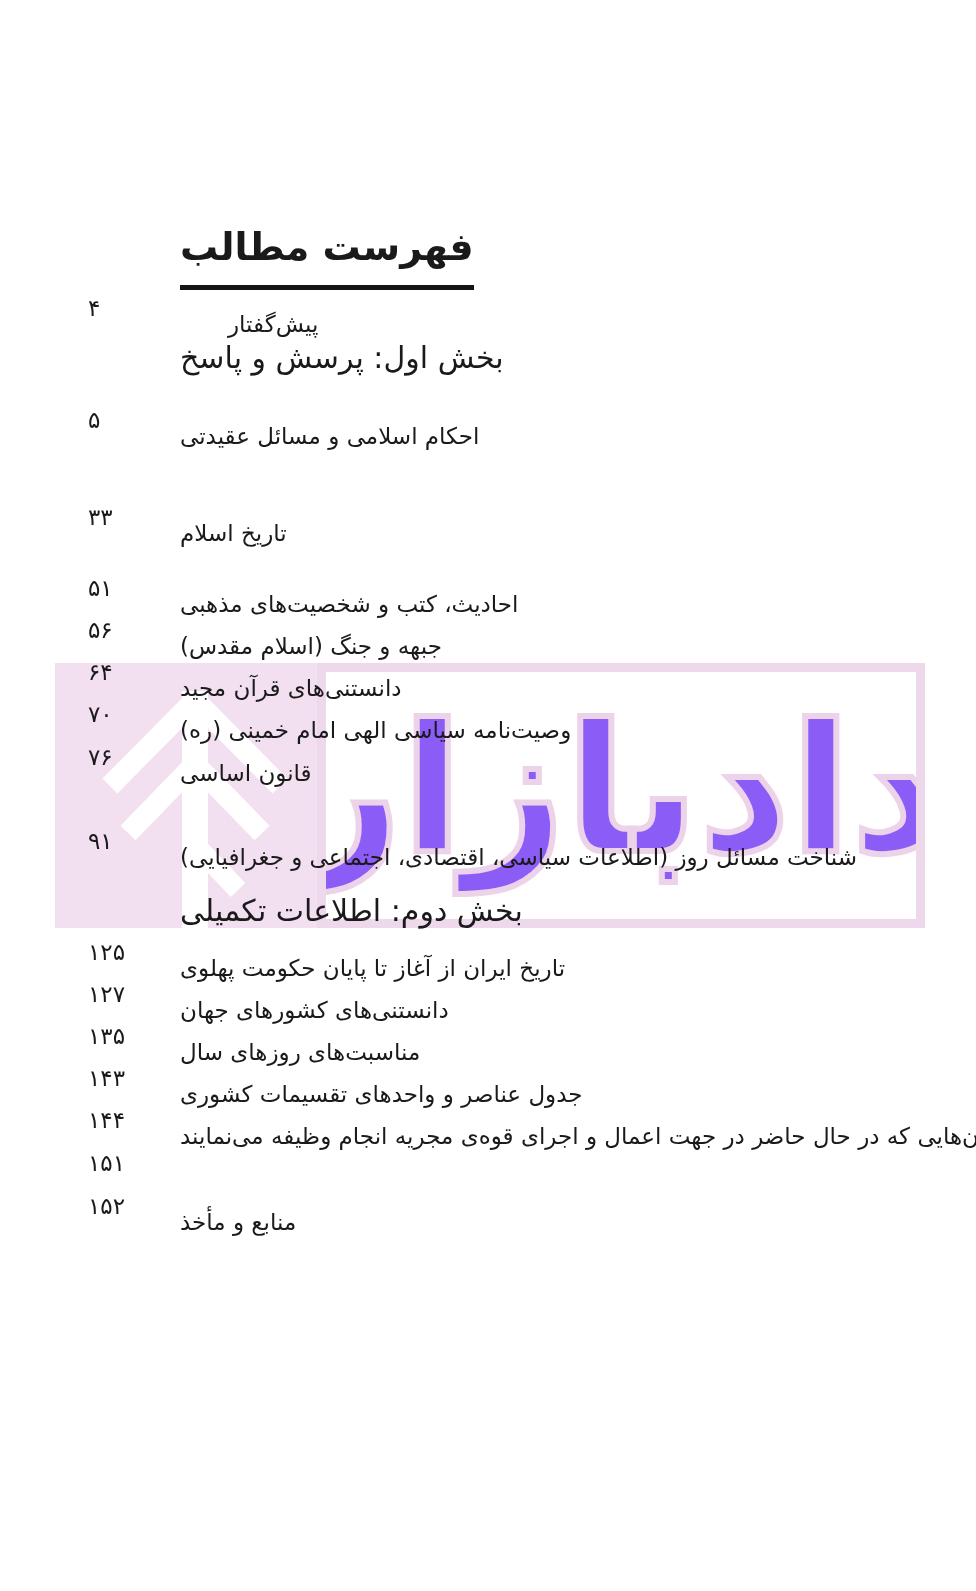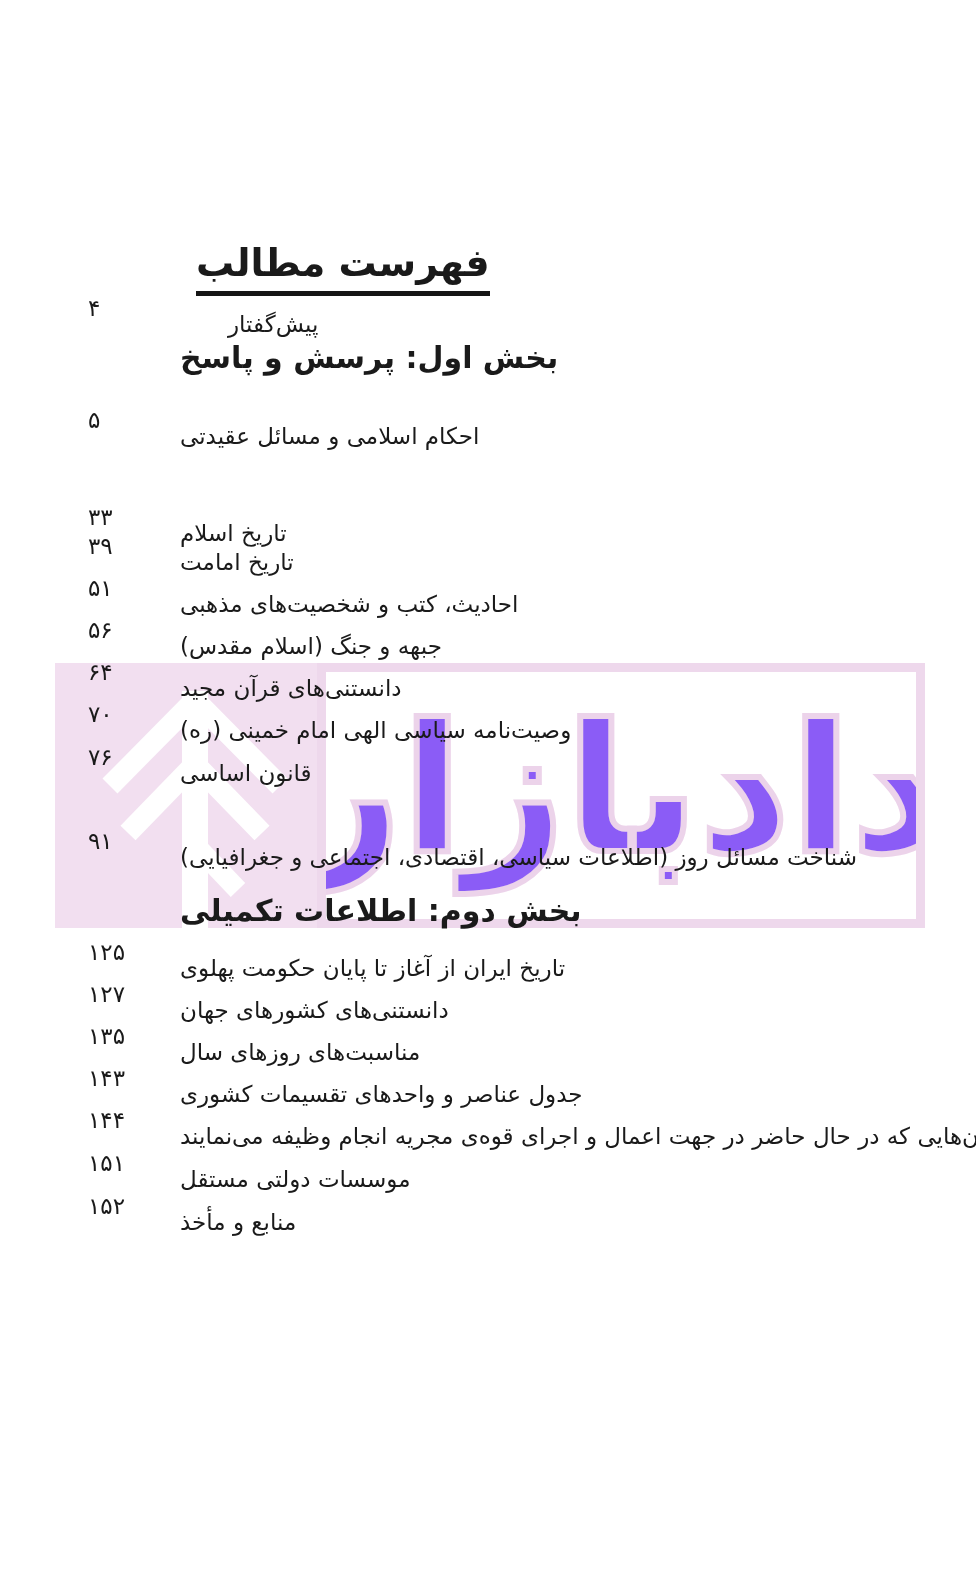--- a/index.html
+++ b/index.html
@@ -33,31 +33,31 @@
     color:#8b5cf6;
     -webkit-text-stroke:6px #ecd3ea;
     letter-spacing:2px;
     white-space:nowrap;
     transform:translateY(-6px);
   }
   
   .content{position:absolute;left:0;top:0;width:100%;height:100%;z-index:1;}
   .title{
     position:absolute;left:180px;top:226px;
-    margin:16px;
+    margin:0;
     font-size:38px;font-weight:bold;
     direction:rtl;
     line-height:1.15;
-    padding-bottom:5px;
+    padding-bottom:15px;
     border-bottom:5px solid #151515;
     white-space:nowrap;
   }
   .sec-heading{
     position:absolute;left:180px;
-    font-size:30px;font-weight:bold;
+    font-size:30px;font-weight:normal;
     direction:rtl;
     line-height:36px;height:36px;
     white-space:nowrap;
   }
   .row{
     position:absolute;left:88px;right:0;height:34px;
     font-size:23px;line-height:34px;
   }
   .row .num{
     position:absolute;left:0;top:0;
@@ -107,24 +107,20 @@
     <div class="sec-heading" style="top:340px">بخش اول: پرسش و پاسخ</div>
 
     <div class="row" style="top:403px">
       <span class="num">۵</span>
       <span class="lbl">احکام اسلامی و مسائل عقیدتی</span>
     </div>
     <div class="row" style="top:500px">
       <span class="num">۳۳</span>
       <span class="lbl">تاریخ اسلام</span>
     </div>
-    <div class="row" style="top:529px">
-      <span class="num">۳۹</span>
-      <span class="lbl">تاریخ امامت</span>
-    </div>
     <div class="row" style="top:571px">
       <span class="num">۵۱</span>
       <span class="lbl">احادیث، کتب و شخصیت‌های مذهبی</span>
     </div>
     <div class="row" style="top:613px">
       <span class="num">۵۶</span>
       <span class="lbl">جبهه و جنگ (اسلام مقدس)</span>
     </div>
     <div class="row" style="top:655px">
       <span class="num">۶۴</span>
@@ -160,21 +156,20 @@
     <div class="row" style="top:1061px">
       <span class="num">۱۴۳</span>
       <span class="lbl">جدول عناصر و واحدهای تقسیمات کشوری</span>
     </div>
     <div class="row" style="top:1103px">
       <span class="num">۱۴۴</span>
       <span class="lbl">سازمان‌هایی که در حال حاضر در جهت اعمال و اجرای قوه‌ی مجریه انجام وظیفه می‌نمایند</span>
     </div>
     <div class="row" style="top:1146px">
       <span class="num">۱۵۱</span>
-      <span class="lbl">موسسات دولتی مستقل</span>
     </div>
     <div class="row" style="top:1189px">
       <span class="num">۱۵۲</span>
       <span class="lbl">منابع و مأخذ</span>
     </div>
 
   </div>
 </div>
 
 </body></html>

